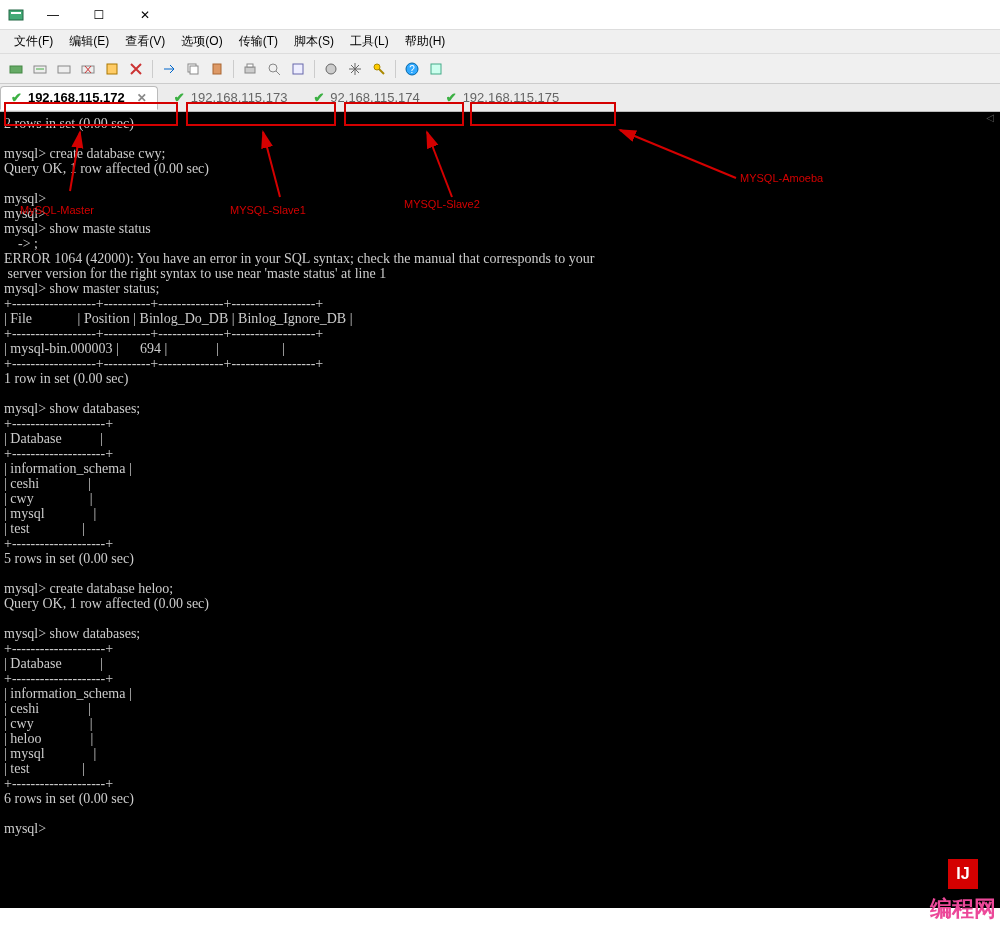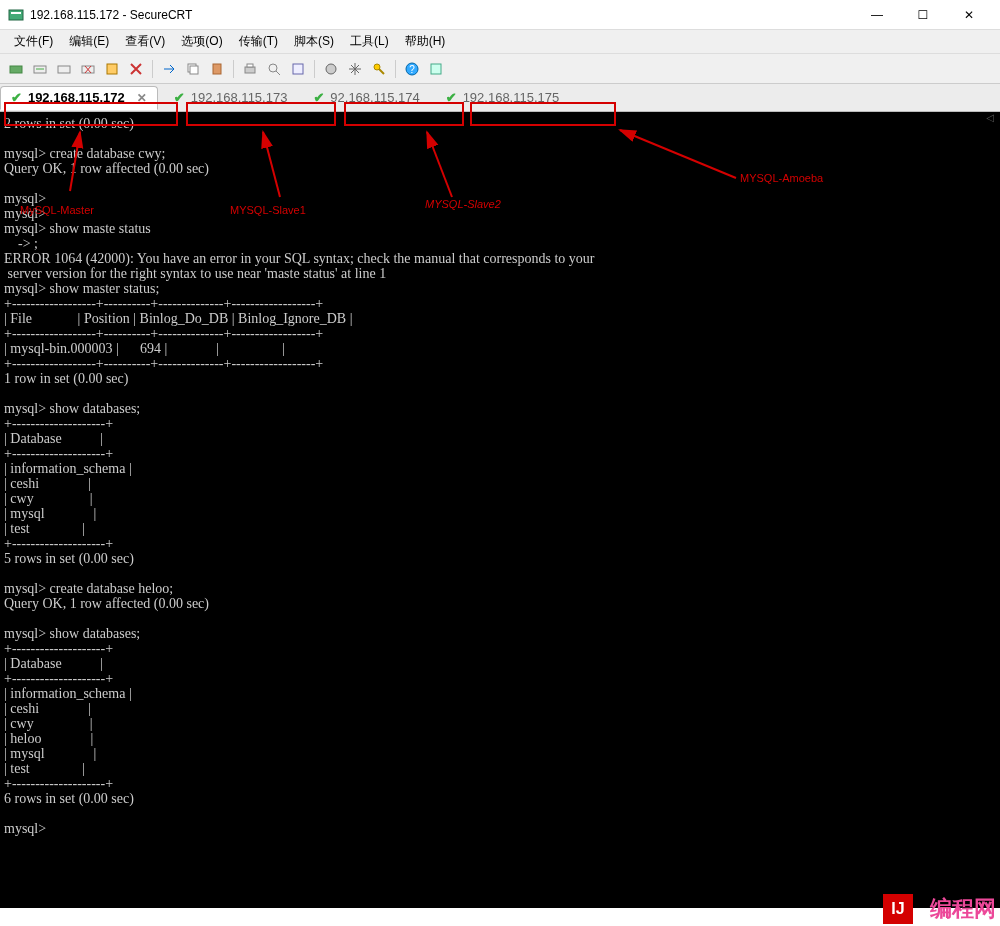--- a/index.html
+++ b/index.html
@@ -119,22 +119,22 @@
   font-size: 14px;
   line-height: 15px;
   padding: 4px 4px;
   white-space: pre;
   height: 796px;
   overflow: hidden;
 }
 .watermark {
   position: absolute;
   right: 4px; bottom: 2px;
-  display: flex; align-items: center; gap: 17px;
-  font-size: 22px; font-weight: bold;
+  display: flex; align-items: center; gap: 5px;
+  font-size: 22px; font-weight: bold; flex-direction: column;
 }
 .watermark .logo {
   width: 30px; height: 30px;
   background: #d40000;
   color: #fff;
   display: flex; align-items: center; justify-content: center;
   font-size: 16px;
   font-weight: bold;
 }
 .watermark .txt { color: #ec4899; }
@@ -149,21 +149,20 @@
 </head>
 <body>
 
 <div class="titlebar">
   <span class="app-icon">
     <svg width="16" height="16" viewBox="0 0 16 16">
         <rect x="1" y="3" width="14" height="10" fill="#4a7" stroke="#264"></rect>
         <rect x="3" y="5" width="10" height="2" fill="#fff"></rect>
       </svg>
   </span>
-  <span class="title">192.168.115.172 - SecureCRT</span>
   <div class="win-controls">
     <div class="win-btn">—</div>
     <div class="win-btn">☐</div>
     <div class="win-btn">✕</div>
   </div>
 </div>
 
 <div class="menubar">
   <span class="menu-item">文件(F)</span>
   <span class="menu-item">编辑(E)</span>
@@ -295,21 +294,21 @@
 </div>
 <div class="right-caret">◁</div>
 
 <div class="tab-overlay ov1"></div>
 <div class="tab-overlay ov2"></div>
 <div class="tab-overlay ov3"></div>
 <div class="tab-overlay ov4"></div>
 
 <span class="annotation" style="left:20px; top:204px;">MySQL-Master</span>
 <span class="annotation" style="left:230px; top:204px;">MYSQL-Slave1</span>
-<span class="annotation" style="left:425px; top:198px;font-style:italic;">MYSQL-Slave2</span>
+<span class="annotation" style="left:404px; top:198px;">MYSQL-Slave2</span>
 <span class="annotation" style="left:740px; top:172px;">MYSQL-Amoeba</span>
 
 <svg class="arrow" style="left:0; top:0;" width="1000" height="300">
   <defs>
     <marker id="ah" markerWidth="10" markerHeight="10" refX="8" refY="3" orient="auto">
       <path d="M0,0 L0,6 L9,3 z" fill="#d40000"></path>
     </marker>
   </defs>
   <line x1="70" y1="191" x2="80" y2="132" stroke="#d40000" stroke-width="2" marker-end="url(#ah)"></line>
   <line x1="280" y1="197" x2="263" y2="132" stroke="#d40000" stroke-width="2" marker-end="url(#ah)"></line>

